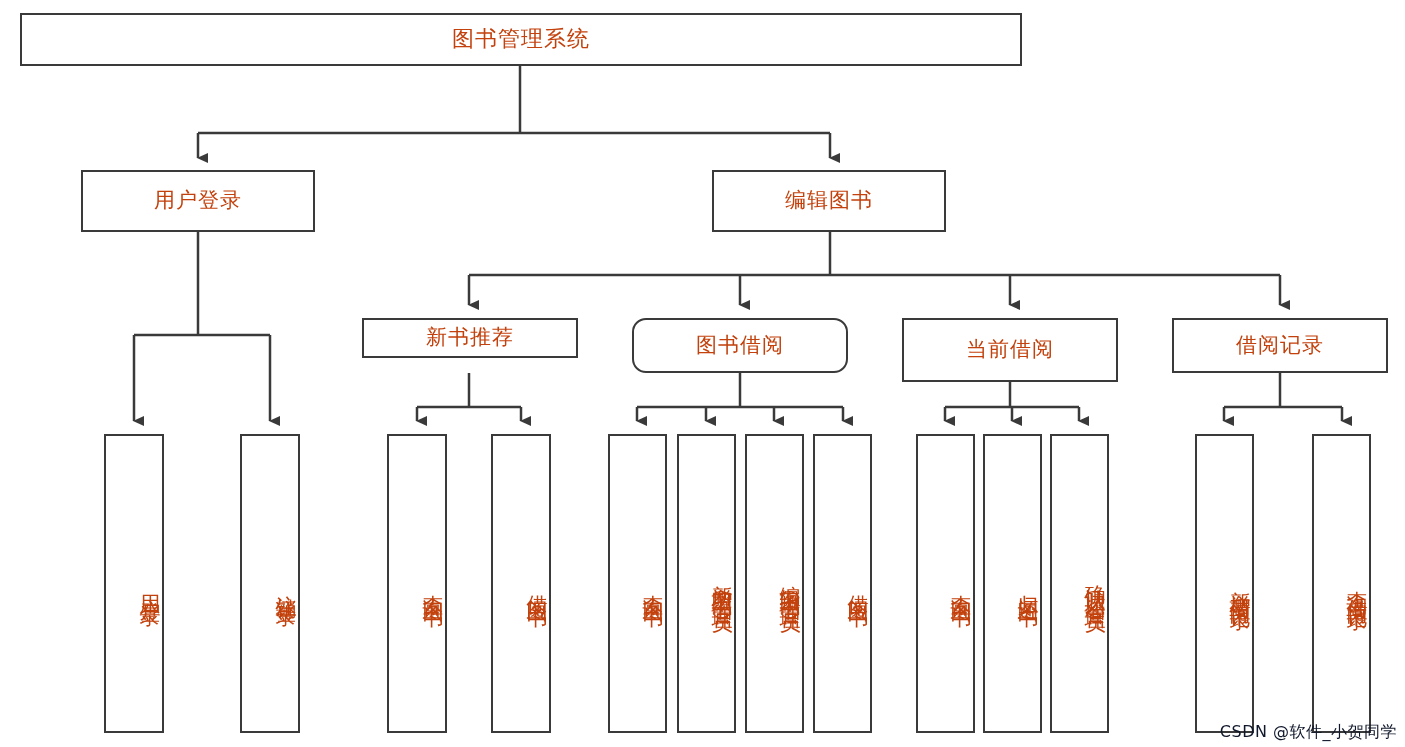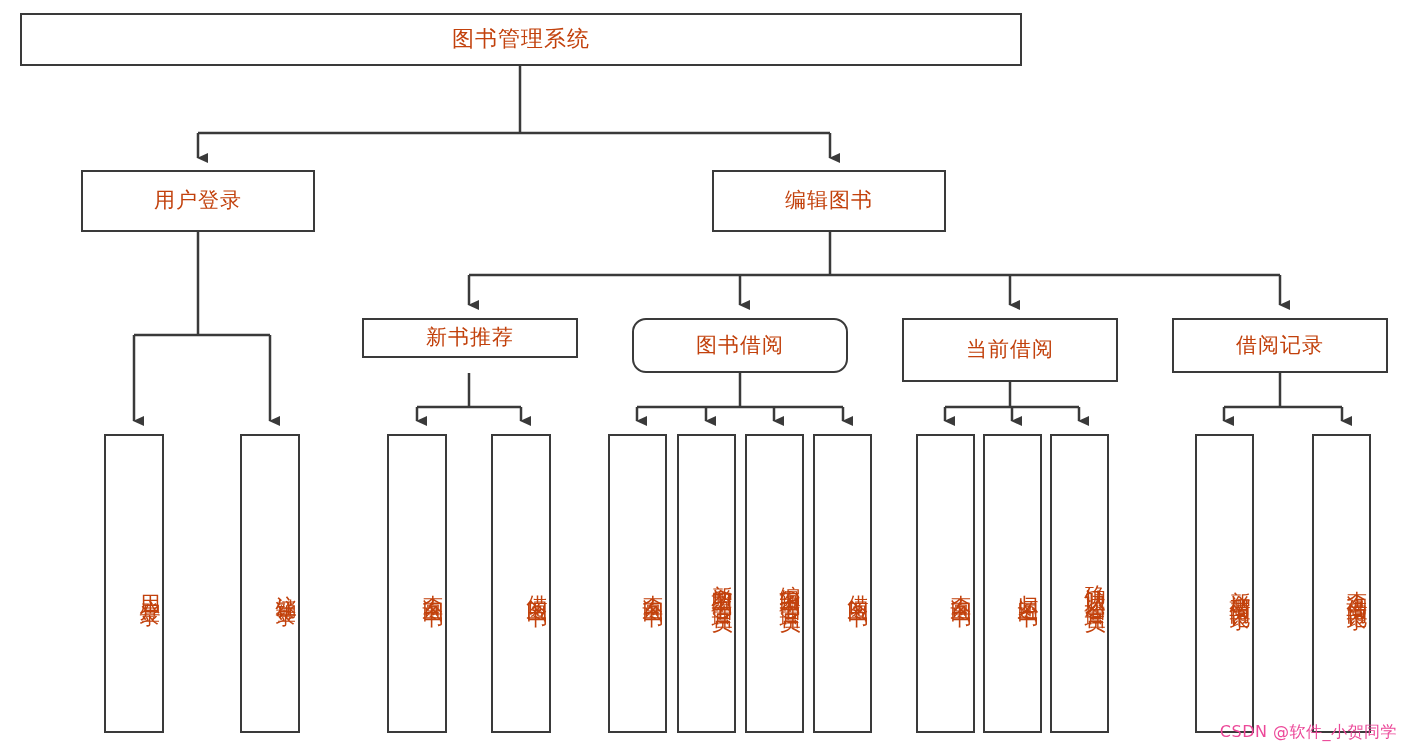--- a/index.html
+++ b/index.html
@@ -18,21 +18,21 @@
   .node.horiz{font-size:21px;letter-spacing:1px;line-height:1.2;}
   .node.leaf{
     writing-mode:vertical-rl;text-orientation:upright;
     font-size:21px;letter-spacing:4px;line-height:1.15;
     padding:14px 0 10px 0;
     align-items:flex-start;justify-content:center;
   }
   .node.root{font-size:22px;letter-spacing:1px;}
   #watermark{
     position:absolute;right:8px;bottom:4px;
-    font-size:16px;color:#ec4899;letter-spacing:0.5px;
+    font-size:16px;color:#0f172a;letter-spacing:0.5px;
     white-space:nowrap;pointer-events:none;
   }
 </style>
 </head>
 <body>
 
 <div id="stage">
 
   <svg id="wires" viewBox="0 0 1405 747" xmlns="http://www.w3.org/2000/svg">
     <defs>

